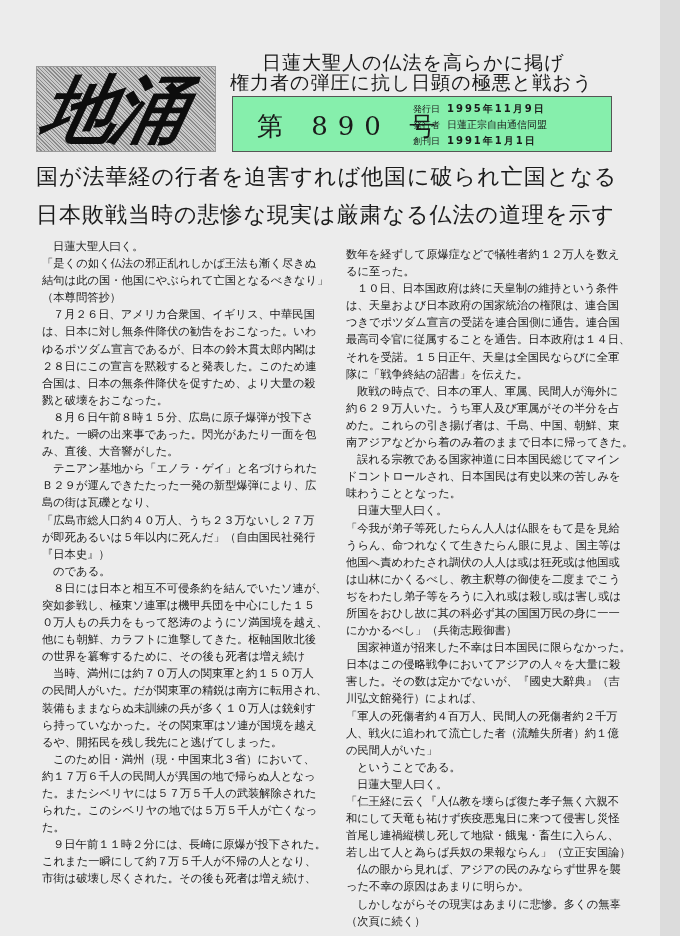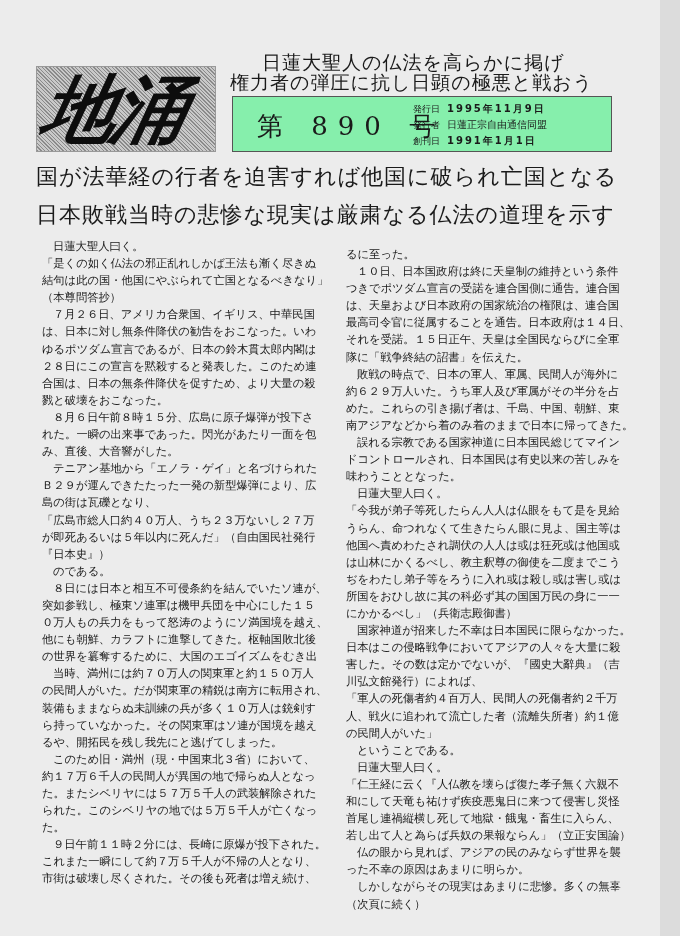--- a/index.html
+++ b/index.html
@@ -83,40 +83,41 @@
     <p class="">Ｂ２９が運んできたたった一発の新型爆弾により、広</p>
     <p class="">島の街は瓦礫となり、</p>
     <p class="">「広島市総人口約４０万人、うち２３万ないし２７万</p>
     <p class="">が即死あるいは５年以内に死んだ」（自由国民社発行</p>
     <p class="">『日本史』）</p>
     <p class="indent">のである。</p>
     <p class="indent">８日には日本と相互不可侵条約を結んでいたソ連が、</p>
     <p class="">突如参戦し、極東ソ連軍は機甲兵団を中心にした１５</p>
     <p class="">０万人もの兵力をもって怒涛のようにソ満国境を越え、</p>
     <p class="">他にも朝鮮、カラフトに進撃してきた。枢軸国敗北後</p>
-    <p class="">の世界を簒奪するために、大国のエゴイズムをむき出</p>
+    <p class="">の世界を簒奪するために、その後も死者は増え続け</p>
     <p class="indent">当時、満州には約７０万人の関東軍と約１５０万人</p>
     <p class="">の民間人がいた。だが関東軍の精鋭は南方に転用され、</p>
     <p class="">装備もままならぬ未訓練の兵が多く１０万人は銃剣す</p>
     <p class="">ら持っていなかった。その関東軍はソ連が国境を越え</p>
     <p class="">るや、開拓民を残し我先にと逃げてしまった。</p>
     <p class="indent">このため旧・満州（現・中国東北３省）において、</p>
     <p class="">約１７万６千人の民間人が異国の地で帰らぬ人となっ</p>
     <p class="">た。またシベリヤには５７万５千人の武装解除された</p>
     <p class="">られた。このシベリヤの地では５万５千人が亡くなっ</p>
     <p class="">た。</p>
     <p class="indent">９日午前１１時２分には、長崎に原爆が投下された。</p>
     <p class="">これまた一瞬にして約７万５千人が不帰の人となり、</p>
     <p class="">市街は破壊し尽くされた。その後も死者は増え続け、</p>
   </div>
 <div class="column right" id="col-right">
+    <p class="">数年を経ずして原爆症などで犠牲者約１２万人を数え</p>
     <p class="">るに至った。</p>
     <p class="indent">１０日、日本国政府は終に天皇制の維持という条件</p>
+    <p class="">は、天皇および日本政府の国家統治の権限は、連合国</p>
     <p class="">つきでポツダム宣言の受諾を連合国側に通告。連合国</p>
-    <p class="">は、天皇および日本政府の国家統治の権限は、連合国</p>
     <p class="">最高司令官に従属することを通告。日本政府は１４日、</p>
     <p class="">それを受諾。１５日正午、天皇は全国民ならびに全軍</p>
     <p class="">隊に「戦争終結の詔書」を伝えた。</p>
     <p class="indent">敗戦の時点で、日本の軍人、軍属、民間人が海外に</p>
     <p class="">約６２９万人いた。うち軍人及び軍属がその半分を占</p>
     <p class="">めた。これらの引き揚げ者は、千島、中国、朝鮮、東</p>
     <p class="">南アジアなどから着のみ着のままで日本に帰ってきた。</p>
     <p class="indent">誤れる宗教である国家神道に日本国民総じてマイン</p>
     <p class="">ドコントロールされ、日本国民は有史以来の苦しみを</p>
     <p class="">味わうこととなった。</p>

